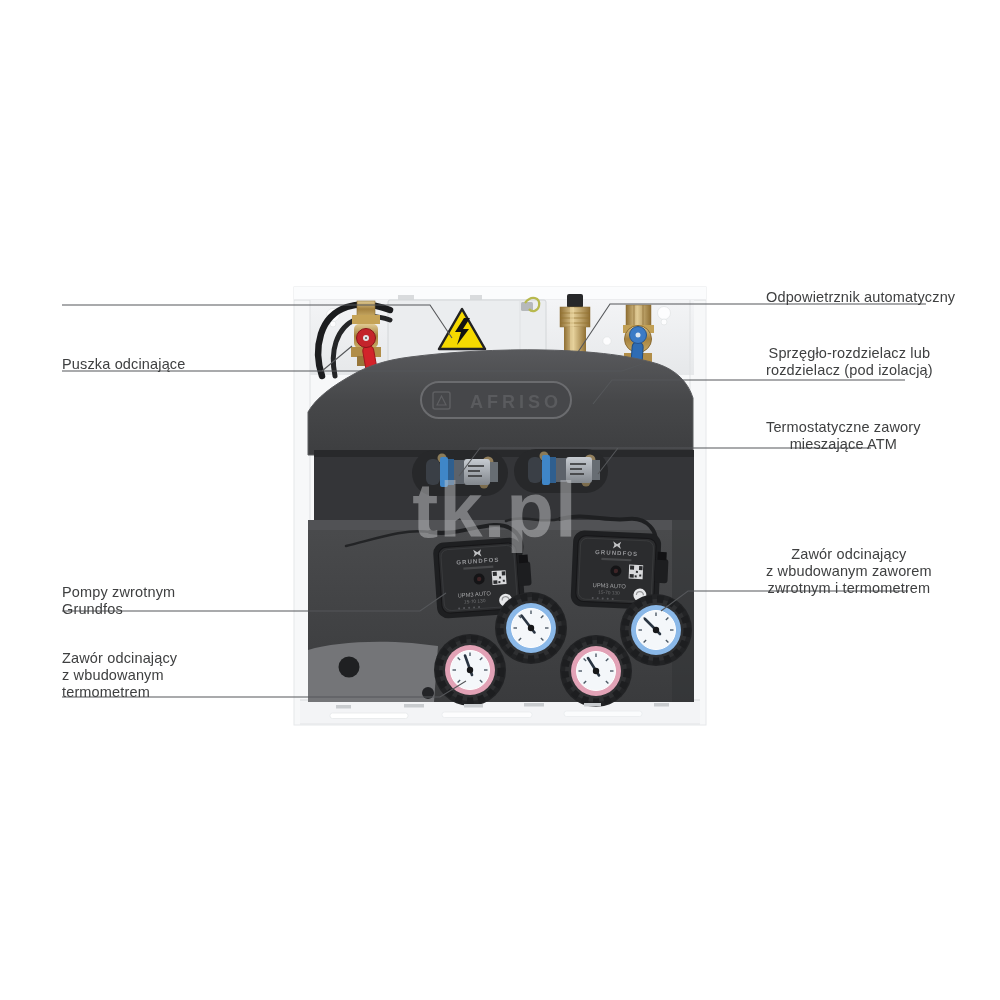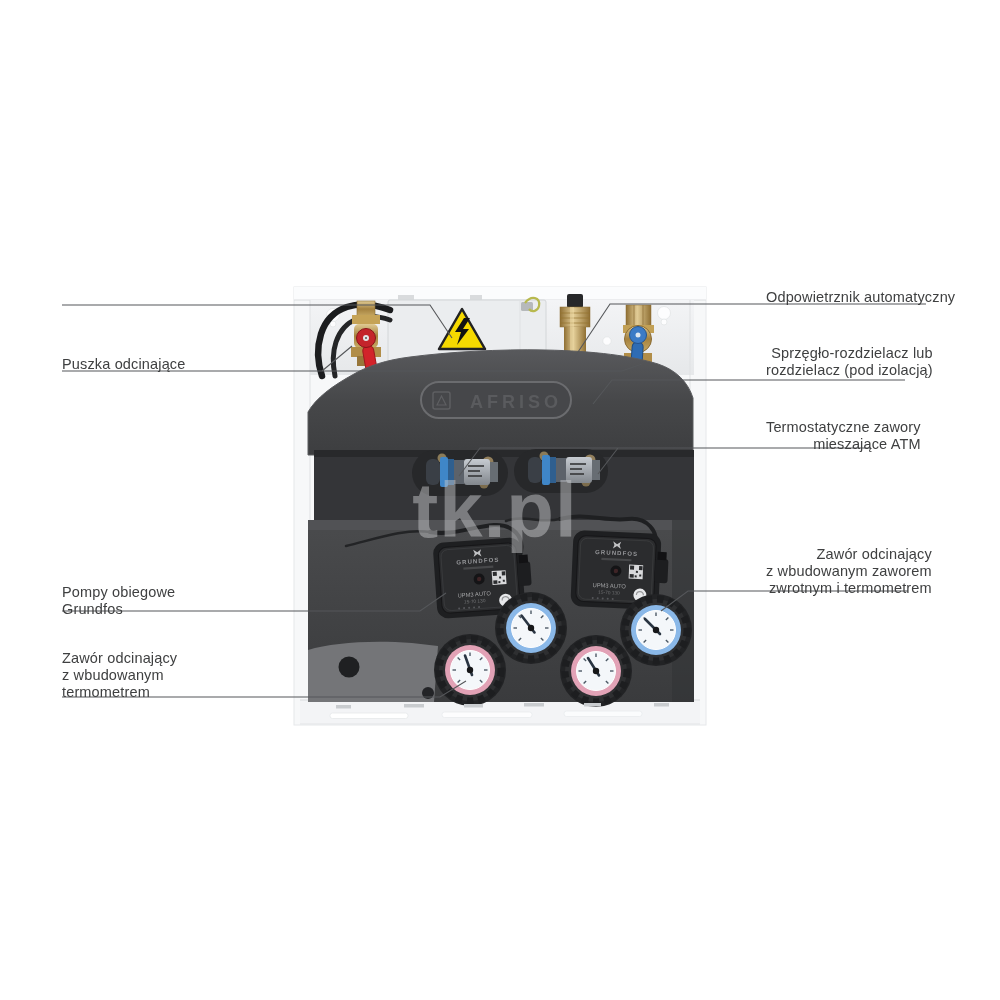--- a/index.html
+++ b/index.html
@@ -1,21 +1,21 @@
 <!DOCTYPE html>
 <html><head>
 <meta charset="utf-8">
 <style>
   html,body{margin:0;padding:0;background:#ffffff;}
   #stage{position:relative;width:1000px;height:1000px;background:#ffffff;overflow:hidden;
          font-family:"Liberation Sans",sans-serif;}
   #photo-svg{position:absolute;left:0;top:0;}
   .callout{position:absolute;font-size:14.5px;line-height:17px;letter-spacing:.15px;
            color:#3f4041;white-space:pre-line;}
-  .callout.right{text-align:right;}
+  .callout.right{text-align:center;}
   svg text{font-family:"Liberation Sans",sans-serif;}
 </style>
 </head>
 <body>
 
 <div id="stage">
 
 <svg id="photo-svg" width="1000" height="1000" viewBox="0 0 1000 1000">
   <defs>
     <linearGradient id="brassV" x1="0" y1="0" x2="0" y2="1">
@@ -283,21 +283,21 @@
     <path d="M62,611 H420 L446,593"></path>
     <path d="M62,697 H440 L466,681"></path>
     <path d="M926,304 H610 L572,361"></path>
     <path d="M905,380 H612 L593,404"></path>
     <path d="M871,448 H480 L459,476 M618,448 L598,474"></path>
     <path d="M908,591 H688 L661,611"></path>
   </g>
 </svg>
 
 <div class="callout" style="left:62px;top:356px">Puszka odcinające</div>
-<div class="callout" style="left:62px;top:584px">Pompy obiegowe
+<div class="callout" style="left:62px;top:584px">Pompy zwrotnym
 Grundfos</div>
 <div class="callout" style="left:62px;top:650px">Zawór odcinający
 z wbudowanym
 termometrem</div>
 <div class="callout right" style="left:766px;top:289px">Odpowietrznik automatyczny</div>
 <div class="callout right" style="left:766px;top:345px">Sprzęgło-rozdzielacz lub
 rozdzielacz (pod izolacją)</div>
 <div class="callout right" style="left:766px;top:419px">Termostatyczne zawory
 mieszające ATM</div>
 <div class="callout right" style="left:766px;top:546px">Zawór odcinający

